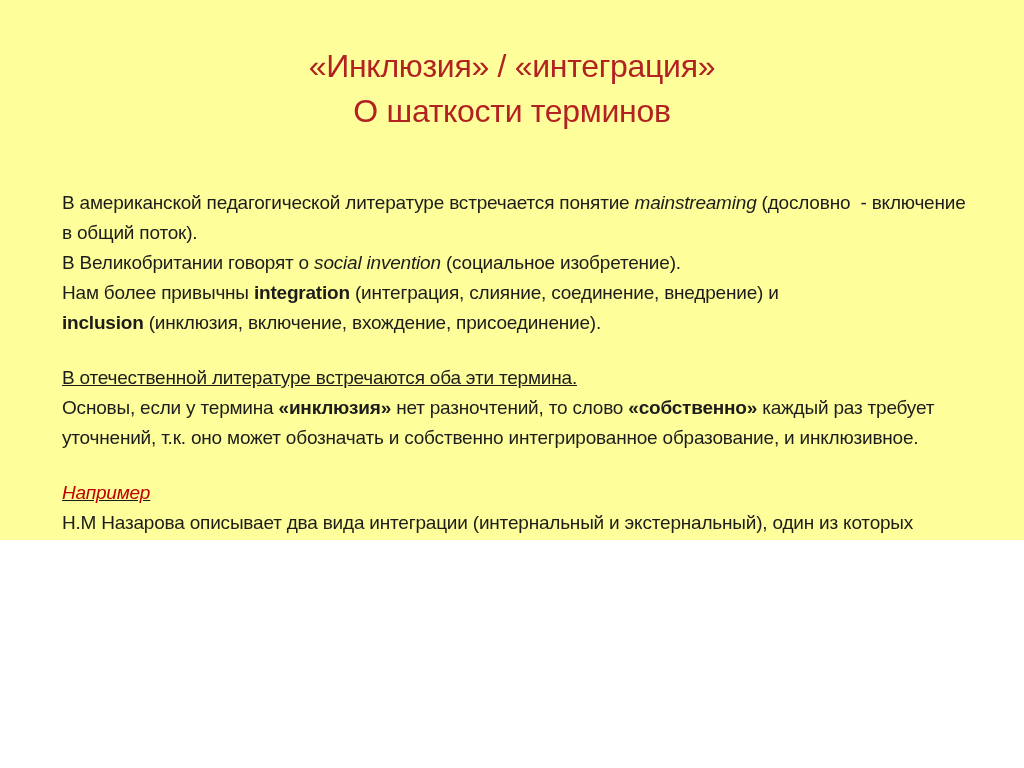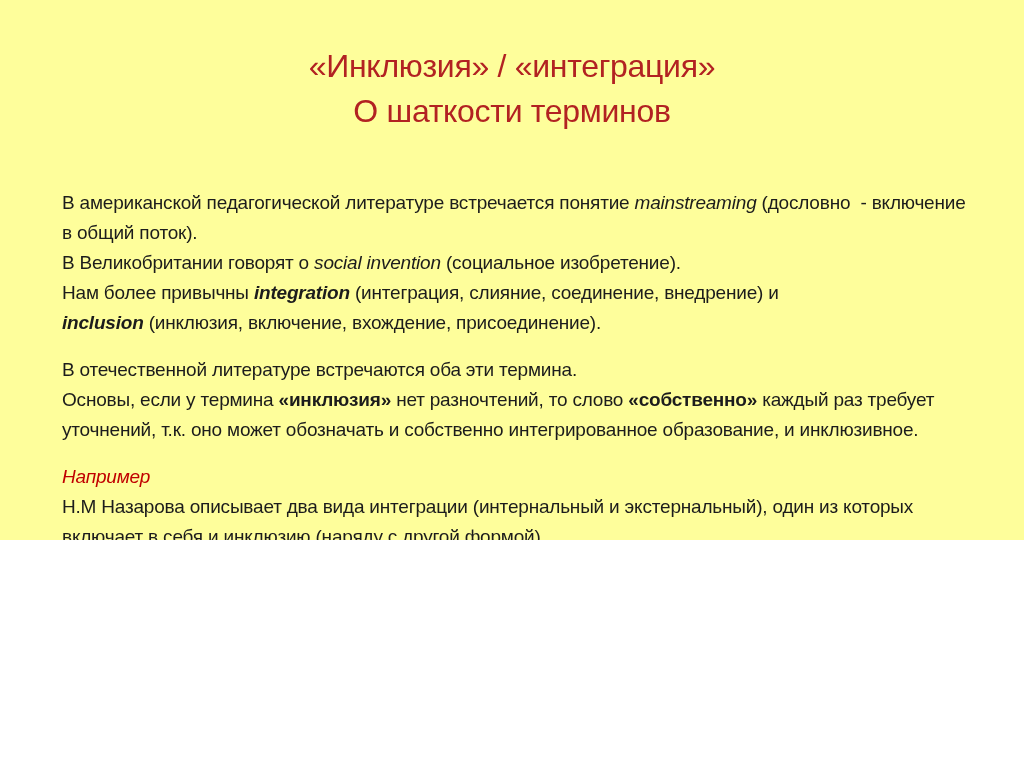--- a/index.html
+++ b/index.html
@@ -24,24 +24,24 @@
   .body-text{
     position:absolute;
     left:62px;top:188px;width:945px;
     color:var(--text,#1c1c1c);
     font-size:19px;
     line-height:30px;
     letter-spacing:-0.2px;
     white-space:pre;
   }
   .body-text p{margin:0;}
-  .body-text p.gap{margin-top:17px;}
+  .body-text p.gap{margin-top:25px;text-decoration:underline;}
   .i{font-style:italic;}
   .b{font-weight:700;}
-  .bi{font-weight:700;font-style:italic;}
+  .bi{font-weight:700;}
   .red{color:var(--example-red,#c00000);}
 </style>
 </head>
 <body>
 
 <div class="slide">
   <div class="title">
     <div>«Инклюзия» / «интеграция»</div>
     <div>О шаткости терминов</div>
   </div>

